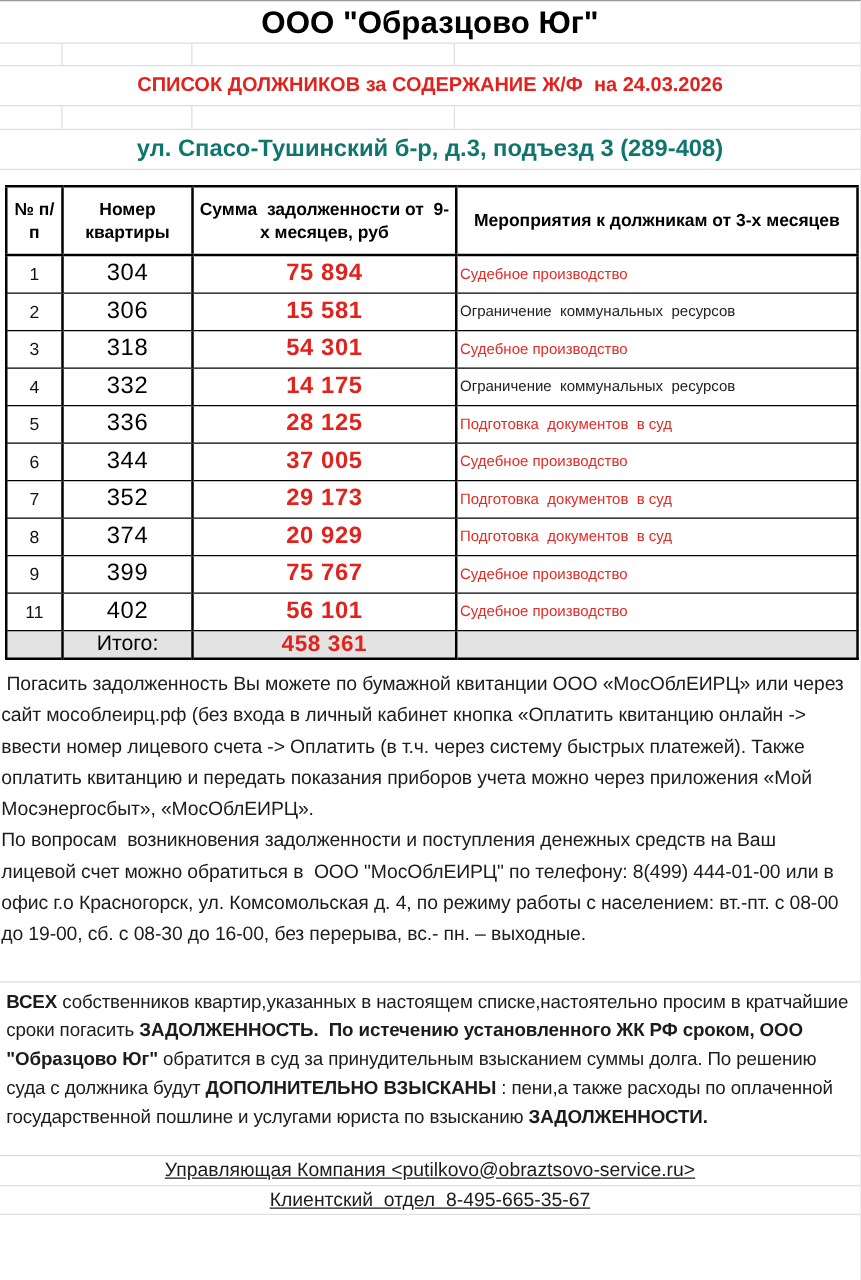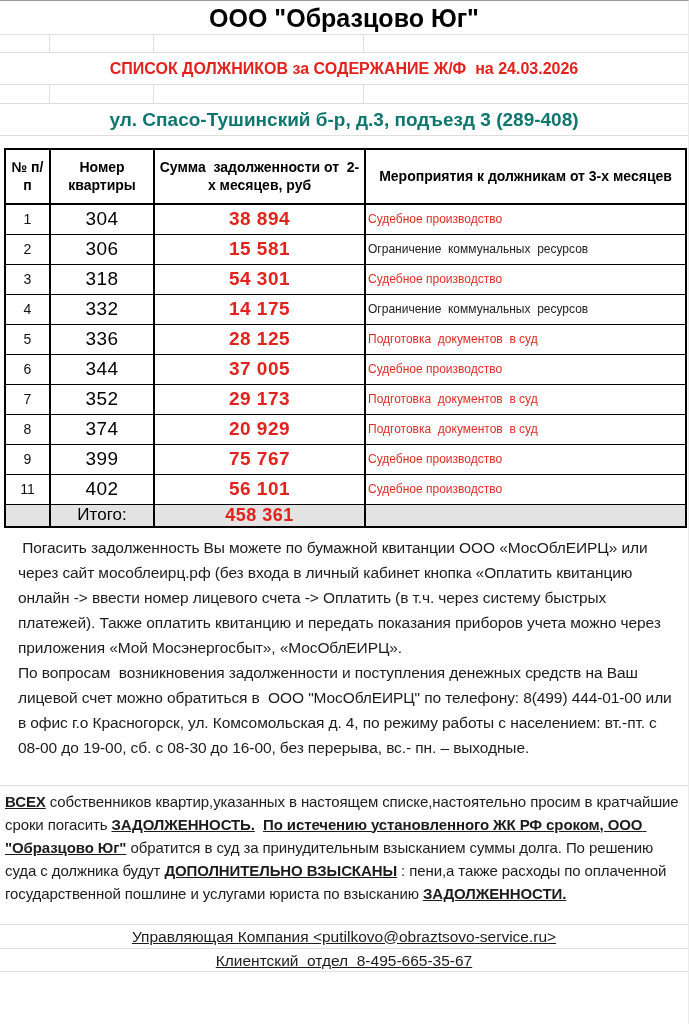--- a/index.html
+++ b/index.html
@@ -47,26 +47,26 @@
   .c-num{font-size:14px;text-align:center;color:#111;}
   .c-apt{font-size:19px;font-weight:normal;text-align:center;color:#000;letter-spacing:0.5px;}
   .c-sum{font-size:19px;font-weight:bold;text-align:center;color:var(--red);letter-spacing:0.5px;}
   .c-act{font-size:12px;text-align:left;}
   .t-red{color:var(--red-soft);}
   .t-blk{color:#222;}
   .total-row td{background:var(--total-bg);}
   .total-label{font-size:17px;font-weight:normal;text-align:center;color:#000;}
   .total-sum{font-size:18px;font-weight:bold;text-align:center;color:var(--red);letter-spacing:0.5px;}
 
-  .notes{padding:0 6px 0 18px;}
+  .notes{padding:0 6px 0 1px;}
   .par{margin:0;font-size:15.5px;line-height:25px;color:var(--ink);letter-spacing:-0.1px;}
   .par-first{margin-top:7px;}
   .gap{height:26px;}
   .warning{margin:4px 6px 0 5px;font-size:15px;line-height:23px;letter-spacing:-0.1px;}
-  .warning .b{font-weight:bold;text-decoration:underline;}
+  .warning .b{font-weight:bold;}
 
   .foot{height:24px;line-height:24px;text-align:center;font-size:15.5px;border-top:1px solid var(--grid);}
   .foot:last-child{border-bottom:1px solid var(--grid);}
   .foot span{text-decoration:underline;}
   .foot-wrap{margin-top:19px;}
 </style>
 </head>
 <body>
 
 <div class="page">
@@ -82,29 +82,29 @@
     <colgroup>
       <col style="width:45px">
       <col style="width:104px">
       <col style="width:211px">
       <col style="width:321px">
     </colgroup>
     <thead>
       <tr>
         <th class="pre">№ п/п</th>
         <th class="pre">Номер квартиры</th>
-        <th class="pre">Сумма  задолженности от  2-х месяцев, руб</th>
+        <th class="pre">Сумма  задолженности от  9-х месяцев, руб</th>
         <th class="pre">Мероприятия к должникам от 3-х месяцев</th>
       </tr>
     </thead>
     <tbody>
         <tr>
           <td class="c-num">1</td>
           <td class="c-apt">304</td>
-          <td class="c-sum">38 894</td>
+          <td class="c-sum">75 894</td>
           <td class="c-act pre t-red">Судебное производство</td>
         </tr>
         <tr>
           <td class="c-num">2</td>
           <td class="c-apt">306</td>
           <td class="c-sum">15 581</td>
           <td class="c-act pre t-blk">Ограничение  коммунальных  ресурсов</td>
         </tr>
         <tr>
           <td class="c-num">3</td>

